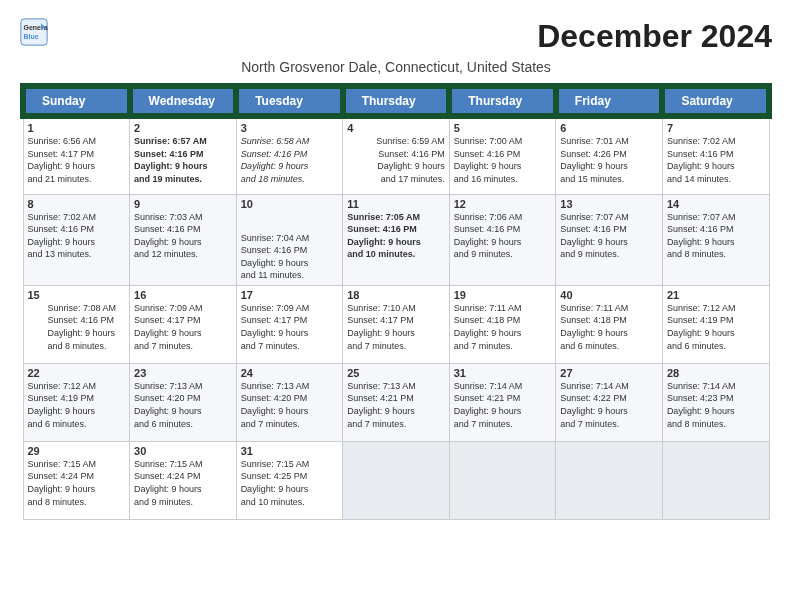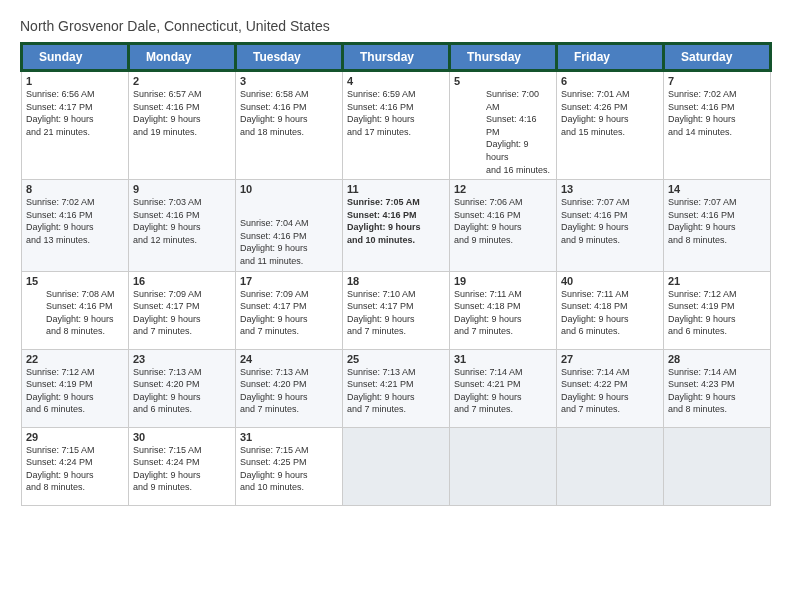--- a/index.html
+++ b/index.html
@@ -31,36 +31,36 @@
     }
     .month-title {
       font-size: 32px;
       font-weight: bold;
       color: #222;
       text-align: right;
     }
     .subtitle {
       font-size: 14px;
       color: #444;
-      text-align: left;
+      text-align: center;
       margin-bottom: 8px;
     }
     table {
       width: 100%;
       border-collapse: collapse;
       table-layout: fixed;
     }
     thead tr th {
       background-color: #4a7fc1;
       color: #fff;
       font-size: 12px;
       font-weight: bold;
       padding: 5px 16px;
       text-align: left;
-      border: 3px solid #14532d;
+      border: 6px solid #14532d;
     }
     tbody tr td {
       border: 1px solid #ccc;
       vertical-align: top;
       padding: 3px 4px;
       font-size: 9px;
       color: #333;
       height: 78px;
       background: #fff;
     }
@@ -77,67 +77,78 @@
       margin-bottom: 1px;
     }
     .day-info {
       line-height: 1.4;
     }
   </style>
 </head>
 <body>
 
 <div class="page">
+  <div class="header-logo">
+    <div class="logo">
+      <svg class="logo-icon" viewBox="0 0 32 32">
+        <rect x="1" y="1" width="30" height="30" rx="4" fill="#e8f0fb" stroke="#4a7fc1" stroke-width="1"></rect>
+        <text x="4" y="14" font-size="8" font-weight="bold" fill="#333" font-family="Arial">General</text>
+        <text x="4" y="24" font-size="8" font-weight="bold" fill="#4a90d9" font-family="Arial">Blue</text>
+        <polygon points="24,6 30,12 24,12" fill="#4a90d9"></polygon>
+      </svg>
+    </div>
+    <div class="month-title">December 2024</div>
+  </div>
   <div class="subtitle">North Grosvenor Dale, Connecticut, United States</div>
 
   <table>
     <thead>
       <tr>
         <th>Sunday</th>
-        <th>Monday</th>
+        <th>Wednesday</th>
         <th>Tuesday</th>
         <th>Thursday</th>
         <th>Thursday</th>
         <th>Friday</th>
         <th>Saturday</th>
       </tr>
     </thead>
     <tbody id="calendar-body">
     <tr>
           <td>
             <span class="day-num">1</span>
             <div class="day-info" style="white-space: pre-line;">Sunrise: 6:56 AM
 Sunset: 4:17 PM
 Daylight: 9 hours
 and 21 minutes.</div>
           </td>
           <td>
             <span class="day-num">2</span>
-            <div class="day-info" style="white-space: pre-line;">Sunrise: 6:57 AM
+            <div class="day-info" style="white-space: pre-line; font-weight: bold;">Sunrise: 6:57 AM
 Sunset: 4:16 PM
 Daylight: 9 hours
 and 19 minutes.</div>
           </td>
           <td>
             <span class="day-num">3</span>
-            <div class="day-info" style="white-space: pre-line;">Sunrise: 6:58 AM
+            <div class="day-info" style="white-space: pre-line; font-style: italic;">Sunrise: 6:58 AM
 Sunset: 4:16 PM
 Daylight: 9 hours
 and 18 minutes.</div>
           </td>
           <td>
             <span class="day-num">4</span>
-            <div class="day-info" style="white-space: pre-line;">Sunrise: 6:59 AM
+            <div class="day-info" style="white-space: pre-line; text-align: right;">Sunrise: 6:59 AM
 Sunset: 4:16 PM
 Daylight: 9 hours
 and 17 minutes.</div>
           </td>
           <td>
             <span class="day-num">5</span>
-            <div class="day-info" style="white-space: pre-line; margin-left: 32px;">Sunrise: 7:00 AM
+            <div class="day-info" style="white-space: pre-line;">Sunrise: 7:00 AM
 Sunset: 4:16 PM
 Daylight: 9 hours
 and 16 minutes.</div>
           </td>
           <td>
             <span class="day-num">6</span>
             <div class="day-info" style="white-space: pre-line;">Sunrise: 7:01 AM
 Sunset: 4:26 PM
 Daylight: 9 hours
 and 15 minutes.</div>

